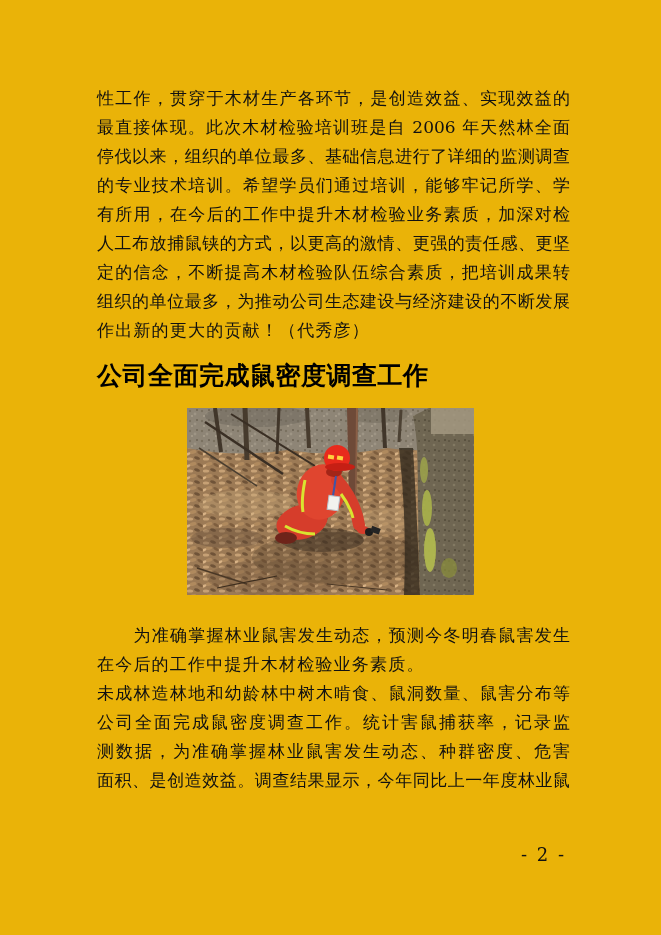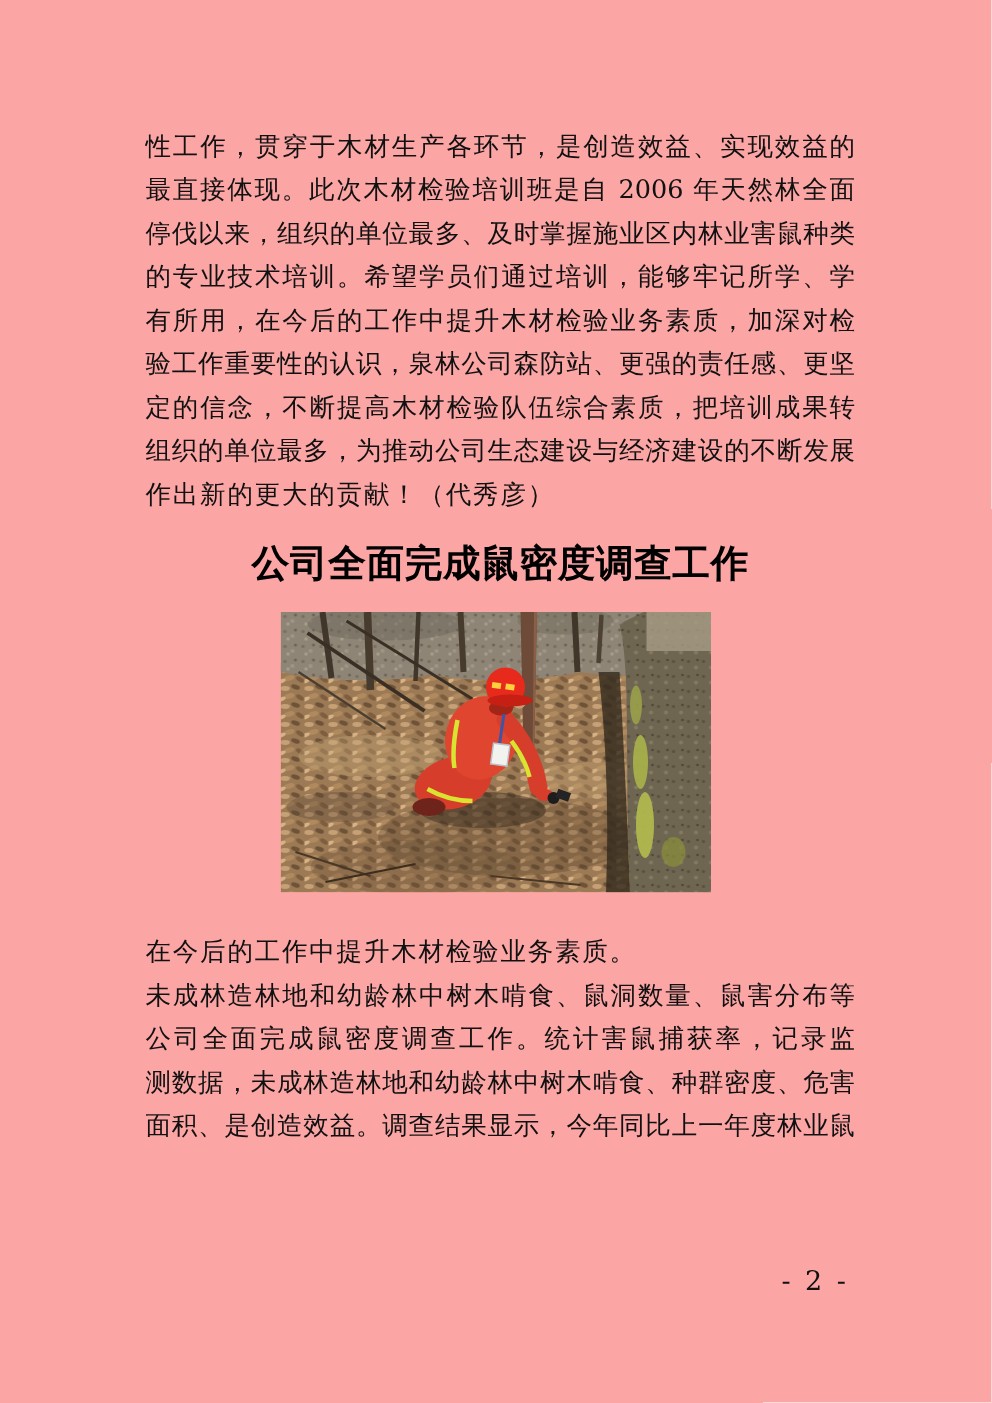--- a/index.html
+++ b/index.html
@@ -1,19 +1,19 @@
 <!DOCTYPE html>
 <html><head>
 <meta charset="utf-8">
 <style>
   html,body{margin:0;padding:0;background:#ffffff;}
   .page{
     position:relative;
     width:661px;height:935px;
-    background:#fca5a5;
+    background:#eab308;
     font-family:"DejaVu Serif","Liberation Serif",serif;
     color:#111111;
     overflow:hidden;
   }
   .textcol{position:absolute;left:97px;width:473px;}
   .para .line{
     height:29px;line-height:29px;
     font-size:17px;
     text-align:justify;
     text-align-last:justify;
@@ -22,21 +22,20 @@
   }
   .para .line.ragged{
     text-align-last:left;
     letter-spacing:1.2px;
   }
   .headline{
     position:absolute;left:97px;top:356px;width:473px;
     margin:0;
     font-size:25px;font-weight:bold;
     letter-spacing:0.5px;
-    text-align:center;
     line-height:40px;
     color:#000000;
     font-family:"DejaVu Sans","Liberation Sans",sans-serif;
   }
   .photo{
     position:absolute;left:187px;top:408px;width:287px;height:187px;
     overflow:hidden;
   }
   .photo svg{display:block;}
   .pagenum{
@@ -47,24 +46,24 @@
   }
 </style>
 </head>
 <body>
 
 <div class="page">
 
   <div class="textcol para" style="top:84px;">
       <div class="line">性工作，贯穿于木材生产各环节，是创造效益、实现效益的</div>
       <div class="line">最直接体现。此次木材检验培训班是自 2006 年天然林全面</div>
-      <div class="line">停伐以来，组织的单位最多、及时掌握施业区内林业害鼠种类</div>
+      <div class="line">停伐以来，组织的单位最多、基础信息进行了详细的监测调查</div>
       <div class="line">的专业技术培训。希望学员们通过培训，能够牢记所学、学</div>
       <div class="line">有所用，在今后的工作中提升木材检验业务素质，加深对检</div>
-      <div class="line">验工作重要性的认识，泉林公司森防站、更强的责任感、更坚</div>
+      <div class="line">人工布放捕鼠铗的方式，以更高的激情、更强的责任感、更坚</div>
       <div class="line">定的信念，不断提高木材检验队伍综合素质，把培训成果转</div>
       <div class="line">组织的单位最多，为推动公司生态建设与经济建设的不断发展</div>
       <div class="line ragged">作出新的更大的贡献！（代秀彦）</div>
     </div>
 
   <h2 class="headline">公司全面完成鼠密度调查工作</h2>
 
   <div class="photo">
     <svg width="287" height="187" viewBox="0 0 287 187" xmlns="http://www.w3.org/2000/svg">
       <defs>
@@ -151,25 +150,26 @@
       <rect x="184" y="119" width="9" height="6" fill="#242424" transform="rotate(20 188 122)"></rect>
 
       <path d="M10,160 L60,176" stroke="#4a3826" stroke-width="1.5" fill="none"></path>
       <path d="M30,180 L90,168" stroke="#3c2d1e" stroke-width="1.2" fill="none"></path>
       <path d="M140,176 L200,182" stroke="#4a3826" stroke-width="1.2" fill="none"></path>
     </svg>
   </div>
 
   <div class="textcol" style="top:621px;">
     <div class="para">
+        <div class="line">　　为准确掌握林业鼠害发生动态，预测今冬明春鼠害发生</div>
         <div class="line ragged">在今后的工作中提升木材检验业务素质。</div>
       </div>
     <div class="para">
         <div class="line">未成林造林地和幼龄林中树木啃食、鼠洞数量、鼠害分布等</div>
         <div class="line">公司全面完成鼠密度调查工作。统计害鼠捕获率，记录监</div>
-        <div class="line">测数据，未成林造林地和幼龄林中树木啃食、种群密度、危害</div>
+        <div class="line">测数据，为准确掌握林业鼠害发生动态、种群密度、危害</div>
         <div class="line">面积、是创造效益。调查结果显示，今年同比上一年度林业鼠</div>
       </div>
   </div>
 
   <div class="pagenum">- 2 -</div>
 
 </div>
 
 </body></html>

